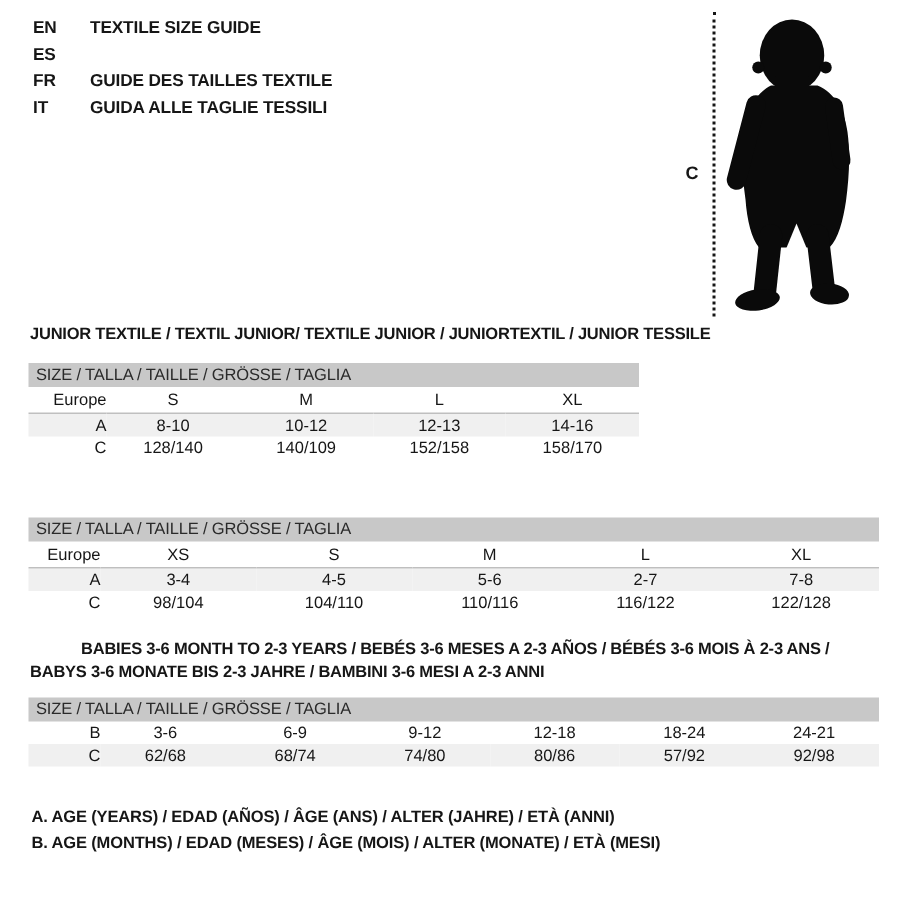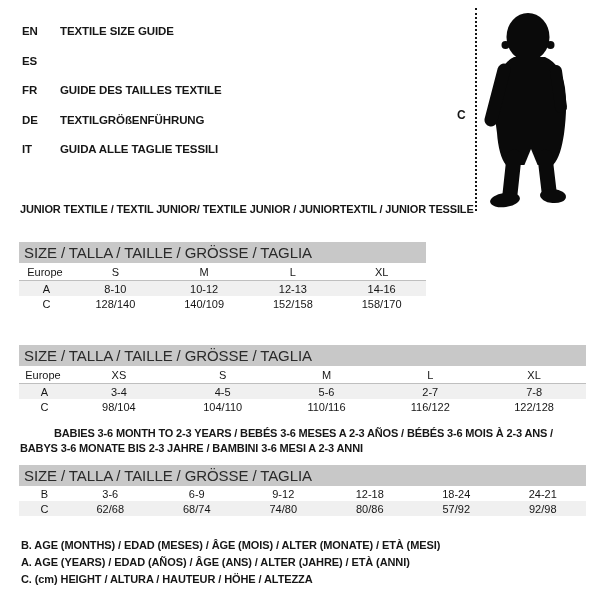--- a/index.html
+++ b/index.html
@@ -3,45 +3,45 @@
 <meta charset="utf-8">
 <style>
   html,body{margin:0;padding:0;background:#ffffff;}
   .page{
     position:relative;width:600px;height:600px;background:#fff;
     font-family:"Liberation Sans","DejaVu Sans",sans-serif;
     color:#161616;overflow:hidden;
   }
   
   .langs{position:absolute;left:22px;top:11px;}
-  .lang-row{display:flex;line-height:17.5px;font-size:11.5px;font-weight:bold;letter-spacing:-0.1px;margin-top:12px;}
+  .lang-row{display:flex;line-height:17.5px;font-size:11.5px;font-weight:bold;letter-spacing:-0.1px;}
   .lang-code{width:38px;}
   
   .height-line{position:absolute;left:475px;top:8px;height:203px;width:0;border-left:2px dotted #161616;}
   .height-label{position:absolute;left:457px;top:108px;font-size:12px;font-weight:bold;}
   .baby-svg{position:absolute;left:481px;top:7px;}
   
   .sec-title{position:absolute;left:20px;font-size:11px;font-weight:bold;letter-spacing:-0.15px;white-space:nowrap;}
   .subsc{font-size:8px;vertical-align:-2px;}
-  #title-1{top:203px;}
+  #title-1{top:217px;}
   #title-2{top:321px;}
   #title-3a{top:427px;margin-left:34px;}
   #title-3b{top:442px;text-align:right;}
   
   table.size-table{position:absolute;left:19px;border-collapse:collapse;table-layout:fixed;font-size:11px;color:#161616;}
   #table-1{top:242px;width:407px;}
   #table-2{top:345px;width:567px;}
   #table-3{top:465px;width:567px;}
   tr.bar td{
     background:var(--bar,#c8c8c8);text-align:left;padding:2px 0 2px 5px;
-    font-size:15px;color:#2a2a2a;letter-spacing:-0.1px;
+    font-size:11px;color:#2a2a2a;letter-spacing:-0.1px;
   }
   tr.head td{border-bottom:1px solid #bfbfbf;padding:2.5px 0;}
   td{text-align:center;padding:1.5px 0;white-space:nowrap;}
-  td.lab{text-align:center;padding-left:3px;}
+  td.lab{text-align:right;padding-left:3px;}
   tr.alt{background:var(--alt,#f0f0f0);}
   
   .legend{position:absolute;left:21px;top:537px;font-size:11px;font-weight:bold;letter-spacing:-0.1px;}
   .legend div{line-height:17.2px;white-space:nowrap;}
 </style>
 </head>
 <body>
 
 <div class="page">
 
@@ -49,24 +49,20 @@
     <div class="lang-row">
       <span class="lang-code">EN</span>
       <span class="lang-title">TEXTILE SIZE GUIDE</span>
     </div>
     <div class="lang-row">
       <span class="lang-code">ES</span>
     </div>
     <div class="lang-row">
       <span class="lang-code">FR</span>
       <span class="lang-title">GUIDE DES TAILLES TEXTILE</span>
-    </div>
-    <div class="lang-row">
-      <span class="lang-code">DE</span>
-      <span class="lang-title">TEXTILGRÖßENFÜHRUNG</span>
     </div>
     <div class="lang-row">
       <span class="lang-code">IT</span>
       <span class="lang-title">GUIDA ALLE TAGLIE TESSILI</span>
     </div>
   </div>
 
   <div class="height-line"></div>
   <div class="height-label">C</div>
   <svg class="baby-svg" width="96" height="205" viewBox="0 0 96 205" fill="#0a0a0a">
@@ -200,18 +196,17 @@
       <td>68/74</td>
       <td>74/80</td>
       <td>80/86</td>
       <td>57/92</td>
       <td>92/98</td>
     </tr>
   </tbody>
     </table>
 
   <div class="legend">
+    <div>A. AGE (YEARS) / EDAD (AÑOS) / ÂGE (ANS) / ALTER (JAHRE) / ETÀ (ANNI)</div>
     <div>B. AGE (MONTHS) / EDAD (MESES) / ÂGE (MOIS) / ALTER (MONATE) / ETÀ (MESI)</div>
-    <div>A. AGE (YEARS) / EDAD (AÑOS) / ÂGE (ANS) / ALTER (JAHRE) / ETÀ (ANNI)</div>
-    <div>C. (cm) HEIGHT / ALTURA / HAUTEUR / HÖHE / ALTEZZA</div>
   </div>
 
 </div>
 
 </body></html>

